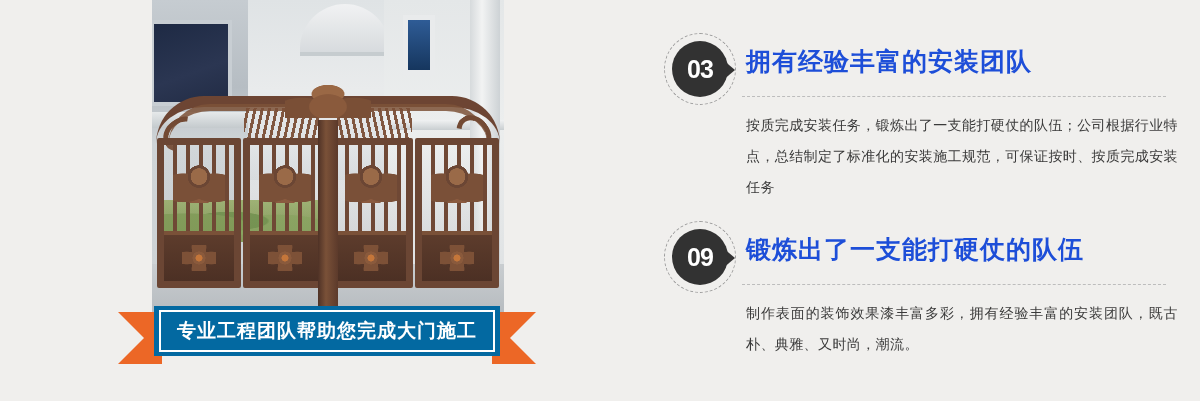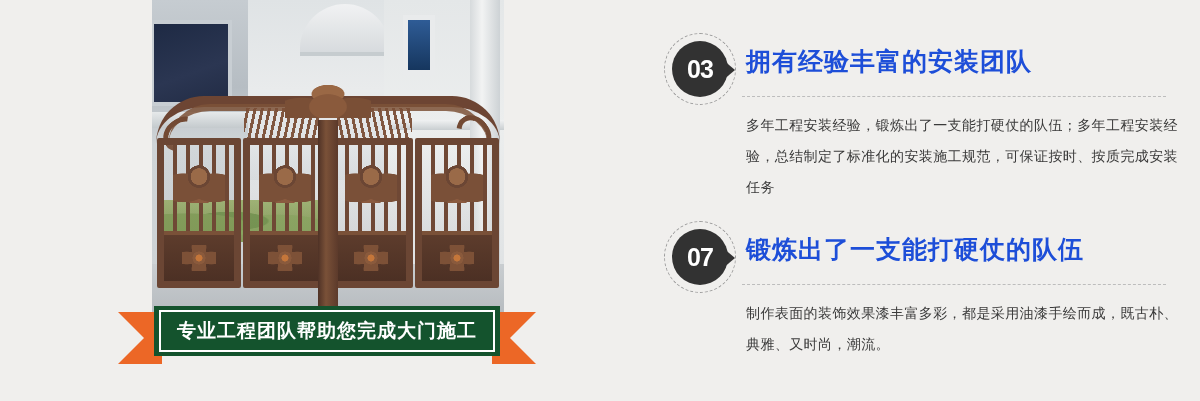--- a/index.html
+++ b/index.html
@@ -203,21 +203,21 @@
   .ribbon .tail.l {
     left: 0;
     clip-path: polygon(0 0, 44px 0, 44px 52px, 0 52px, 26px 26px);
   }
   .ribbon .tail.r {
     right: 0;
     clip-path: polygon(0 0, 44px 0, 18px 26px, 44px 52px, 0 52px);
   }
   .ribbon .band {
     position: absolute; left: 36px; right: 36px; top: -6px; height: 50px;
-    background: #14532d;
+    background: #0369a1;
     display: flex; align-items: center; justify-content: center;
   }
   .ribbon .band:before {
     content: "";
     position: absolute; left: 5px; right: 5px; top: 4px; bottom: 4px;
     border: 2px solid #ffffff;
     pointer-events: none;
   }
   .ribbon-text {
     position: relative;
@@ -382,29 +382,29 @@
   <div class="feature f1">
     <div class="fhead">
       <div class="badge-wrap">
         <div class="badge-ring"></div>
         <div class="badge-point"></div>
         <div class="badge-disc">03</div>
       </div>
       <div class="ftitle">拥有经验丰富的安装团队</div>
       <div class="fdivider"></div>
     </div>
-    <div class="fbody">多年工程安装经验，锻炼出了一支能打硬仗的队伍；多年工程安装经验，总结制定了标准化的安装施工规范，可保证按时、按质完成安装任务</div>
+    <div class="fbody">按质完成安装任务，锻炼出了一支能打硬仗的队伍；公司根据行业特点，总结制定了标准化的安装施工规范，可保证按时、按质完成安装任务</div>
   </div>
 
   <div class="feature f2">
     <div class="fhead">
       <div class="badge-wrap">
         <div class="badge-ring"></div>
         <div class="badge-point"></div>
-        <div class="badge-disc">07</div>
+        <div class="badge-disc">09</div>
       </div>
       <div class="ftitle">锻炼出了一支能打硬仗的队伍</div>
       <div class="fdivider"></div>
     </div>
-    <div class="fbody">制作表面的装饰效果漆丰富多彩，都是采用油漆手绘而成，既古朴、典雅、又时尚，潮流。</div>
+    <div class="fbody">制作表面的装饰效果漆丰富多彩，拥有经验丰富的安装团队，既古朴、典雅、又时尚，潮流。</div>
   </div>
 
 </div>
 
 </body></html>

